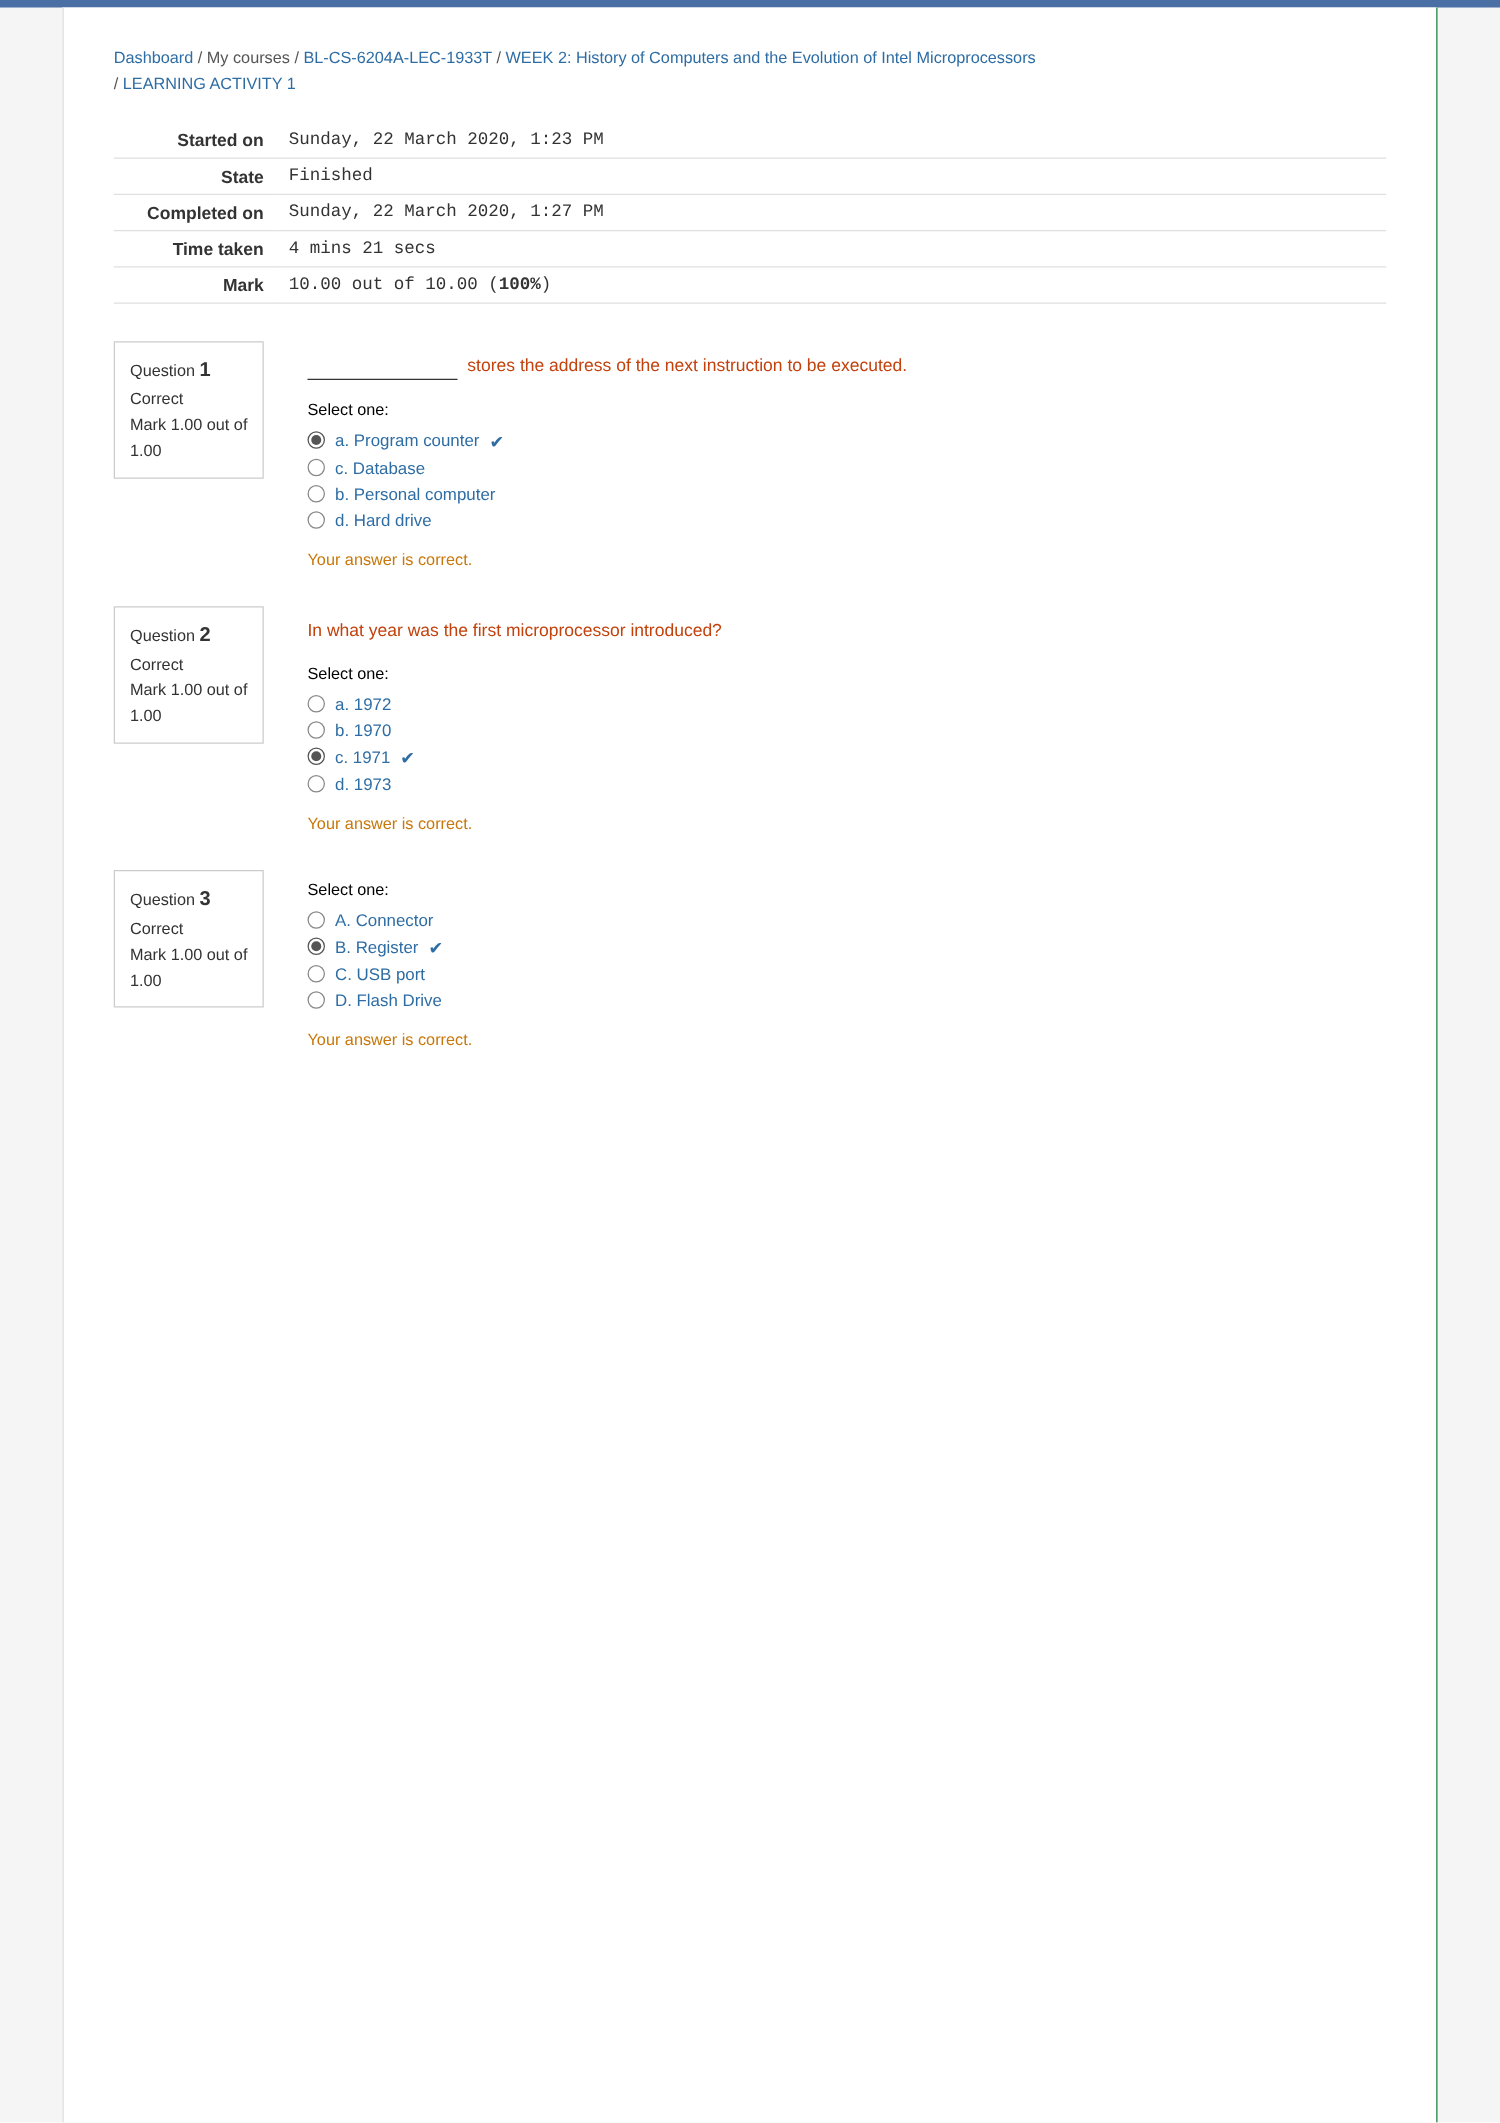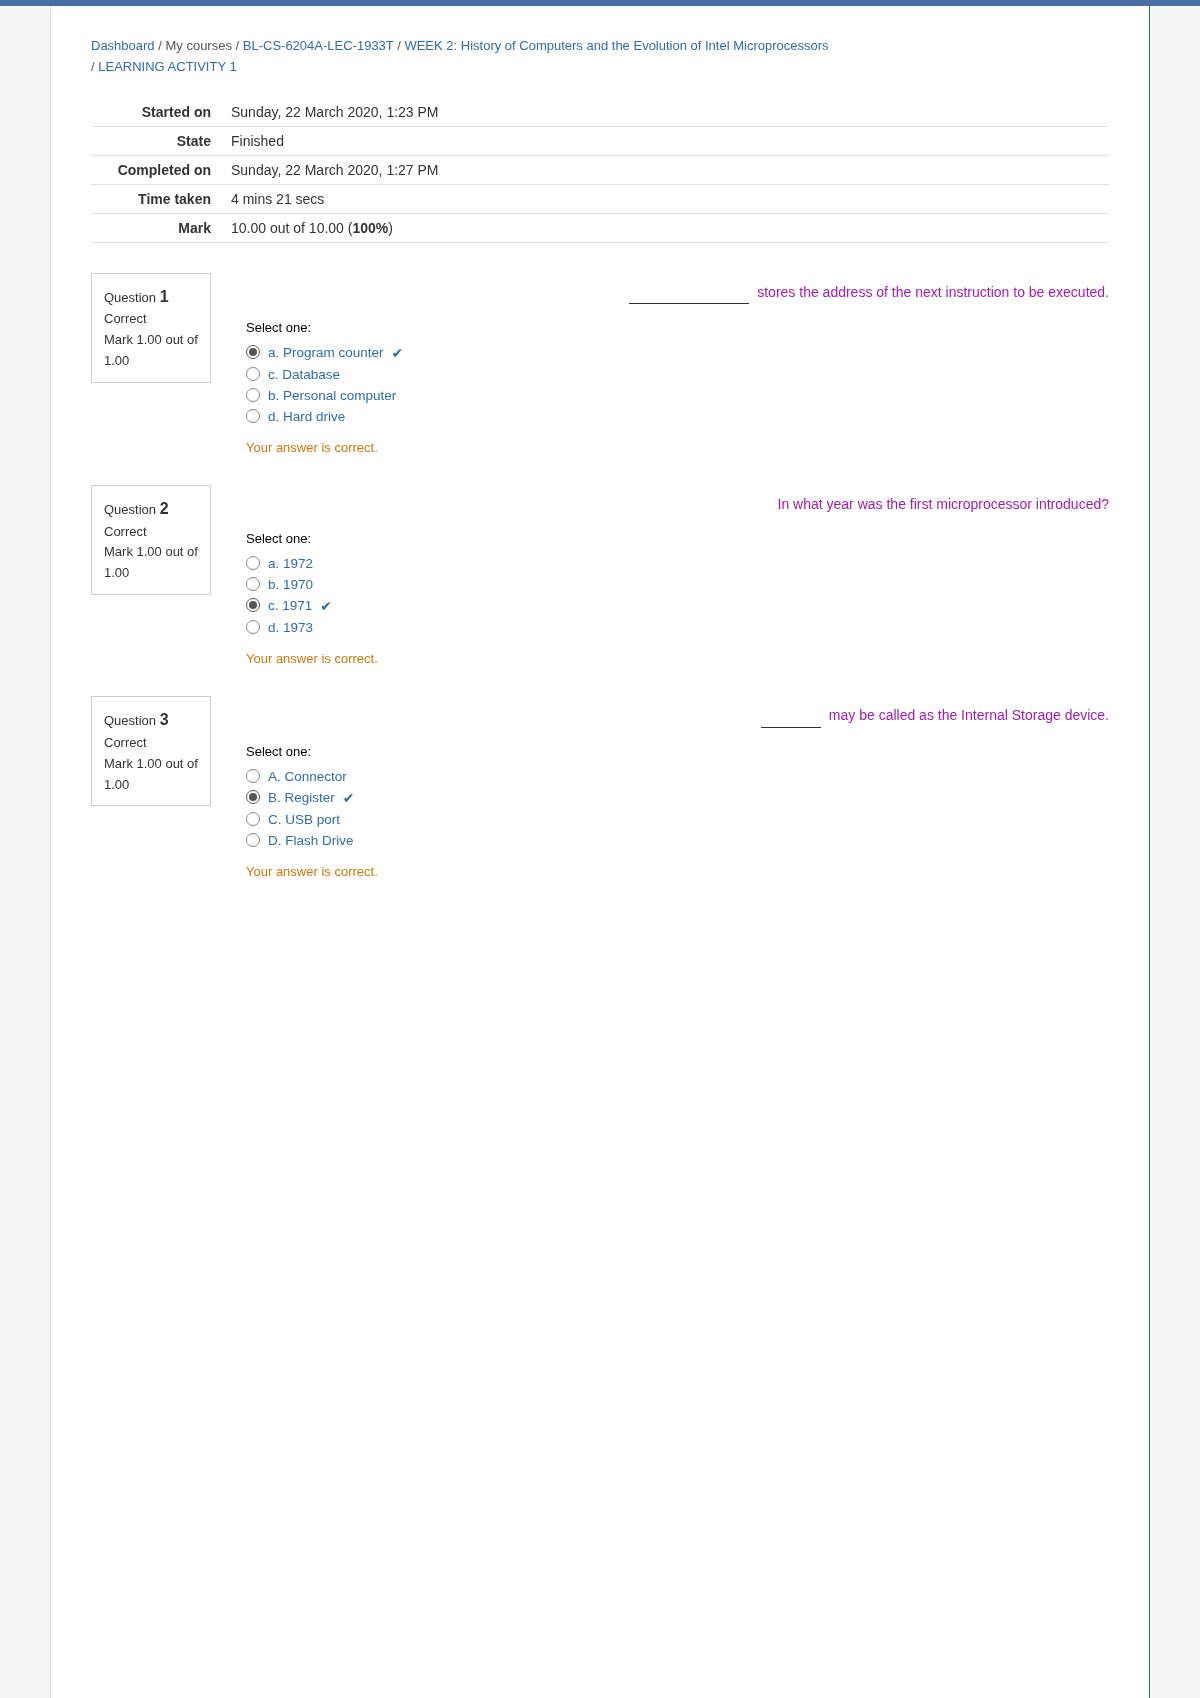--- a/index.html
+++ b/index.html
@@ -52,20 +52,21 @@
     }
     .info-table td.label {
       text-align: right;
       font-weight: bold;
       width: 130px;
       color: #333;
       white-space: nowrap;
     }
     .info-table td.value {
       color: #333;
+      font-family: Liberation Mono, monospace;
     }
 
     .question-block {
       display: flex;
       gap: 35px;
       margin-bottom: 30px;
     }
     .question-sidebar {
       min-width: 120px;
       max-width: 120px;
@@ -87,24 +88,23 @@
     }
     .question-sidebar .q-mark {
       color: #333;
     }
 
     .question-body {
       flex: 1;
       padding-top: 8px;
     }
     .question-text {
-      color: #a21caf;
+      color: #c2410c;
       margin-bottom: 16px;
       line-height: 1.6;
-      text-align: right;
     }
     .question-text .blank {
       display: inline-block;
       width: 120px;
       border-bottom: 1px solid #333;
       margin-right: 4px;
     }
     .select-one-label {
       color: #000000;
       margin-bottom: 10px;
@@ -274,24 +274,20 @@
       </div>
     </div>
 
     <div class="question-block">
       <div class="question-sidebar">
         <div class="q-number">Question <strong>3</strong></div>
         <div class="q-status">Correct</div>
         <div class="q-mark">Mark 1.00 out of 1.00</div>
       </div>
       <div class="question-body">
-        <div class="question-text">
-          <span class="blank" style="display:inline-block;width:60px;border-bottom:1px solid #333;margin-right:4px;">&nbsp;</span>
-          <span> may be called as the Internal Storage device.</span>
-        </div>
         <div class="select-one-label">Select one:</div>
         <ul class="options-list">
           <li>
             <div class="radio-outer"></div>
             <span>A. Connector</span>
           </li>
           <li class="selected">
             <div class="radio-outer">
                 <div class="radio-inner"></div>
               </div>

